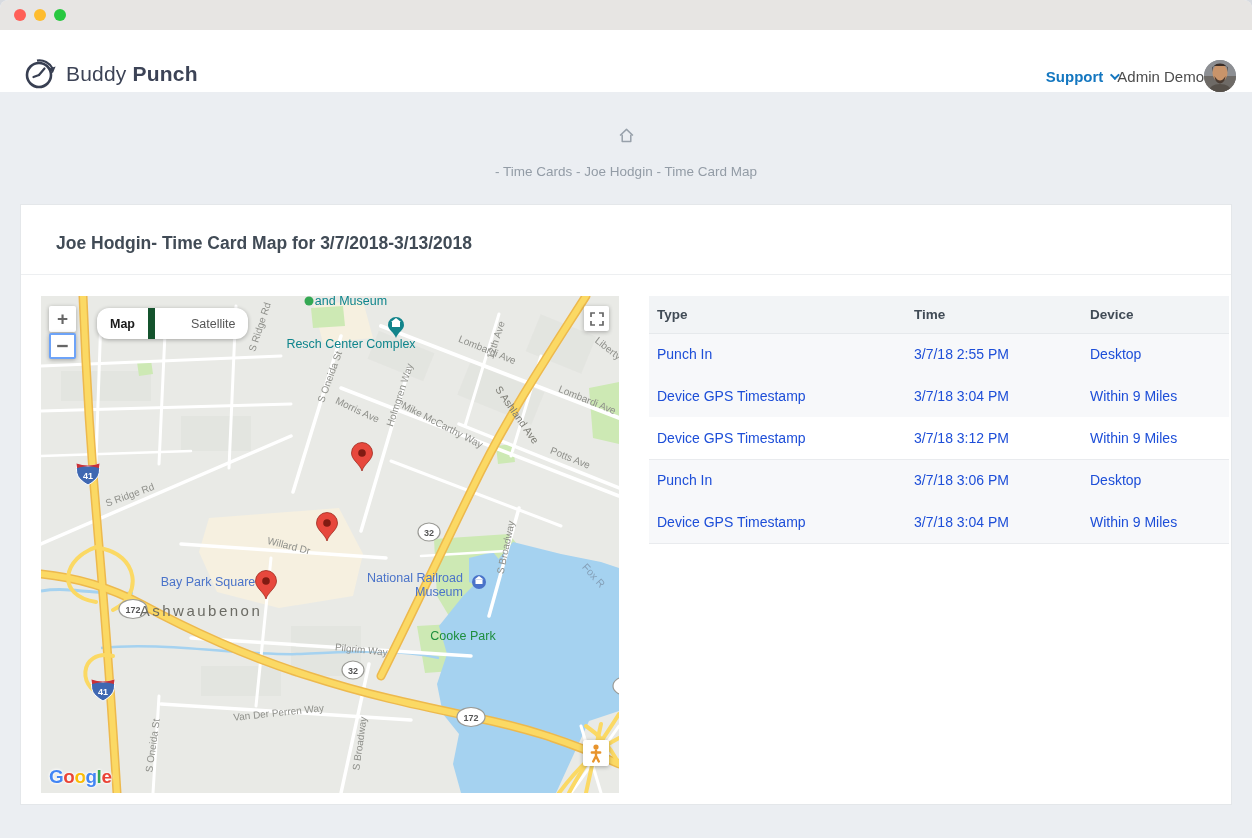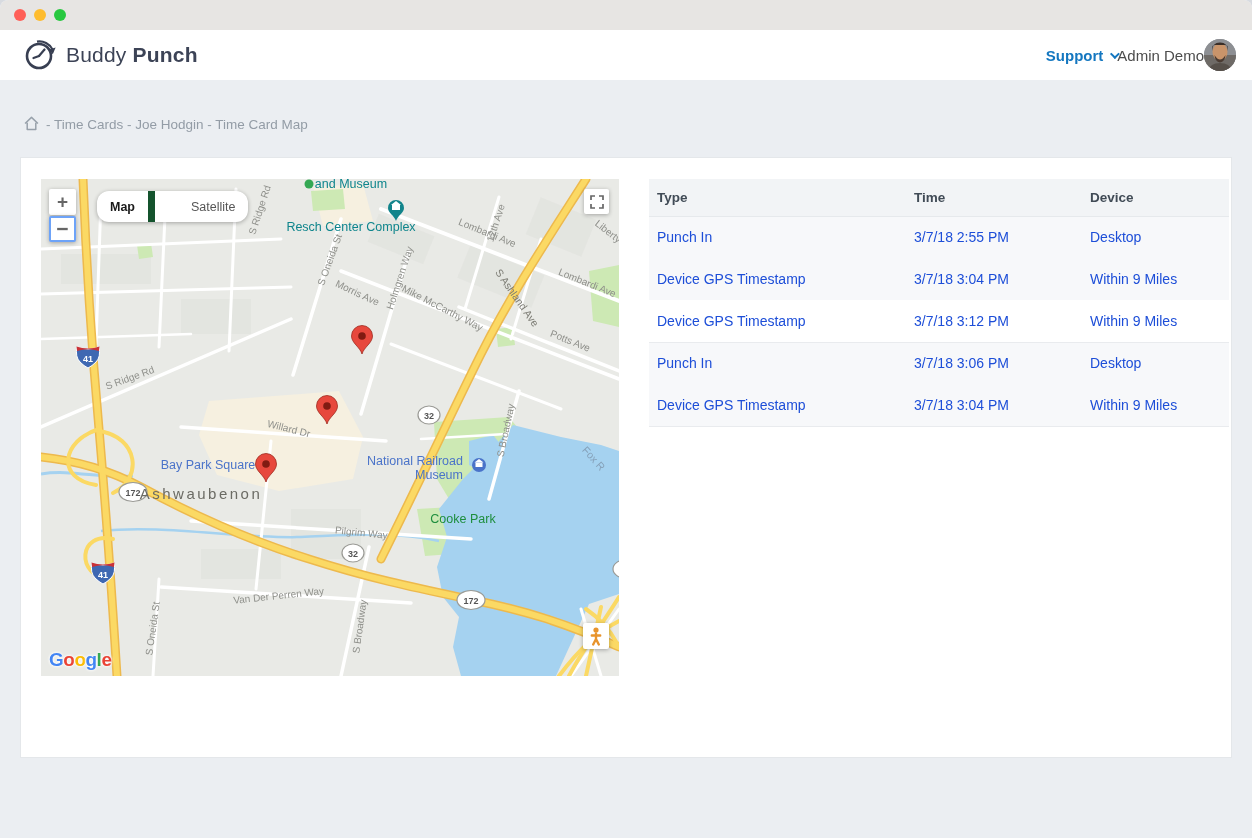--- a/index.html
+++ b/index.html
@@ -9,40 +9,40 @@
 
   
   .titlebar { height:30px; background:#e7e5e3; border-radius:8px 8px 0 0; display:flex; align-items:center; padding-left:14px; flex:0 0 auto; }
   .traffic { display:flex; gap:8px; }
   .dot { width:12px; height:12px; border-radius:50%; }
   .dot.red { background:#ff5f57; }
   .dot.yellow { background:#febc2e; }
   .dot.green { background:#28c840; }
 
   
-  .appbar { height:50px; background:#ffffff; display:flex; align-items:center; justify-content:space-between; padding:0 16px 0 22px; flex:0 0 auto; }
+  .appbar { height:62px; background:#ffffff; display:flex; align-items:flex-end; justify-content:space-between; padding:0 16px 0 22px; flex:0 0 auto; }
   .brand { display:flex; align-items:center; gap:8px; }
   .brand-text { font-size:21px; color:#3c4356; letter-spacing:.2px; }
   .brand-text .light { font-weight:400; }
   .brand-text .bold { font-weight:700; }
   .appbar-right { display:flex; align-items:center; }
   .support { color:#1477c0; font-weight:700; font-size:15px; display:flex; align-items:center; gap:7px; cursor:pointer; }
   .chev { width:7px; height:7px; border-right:2px solid currentColor; border-bottom:2px solid currentColor; transform:rotate(45deg) translateY(-2px); display:inline-block; }
   .username { color:#4c4c4c; font-size:15px; }
   .avatar { width:32px; height:32px; border-radius:50%; overflow:hidden; background:#9aa0a6; flex:0 0 auto; }
 
   
   .navbar { position:relative; height:68px; background:#333e48; display:flex; align-items:center; padding-left:24px; flex:0 0 auto; }
   .nav-item { color:#e9ecef; font-size:15px; font-weight:700; margin-right:42px; display:flex; align-items:center; gap:9px; cursor:pointer; }
   .nav-item .chev { color:#96a0aa; border-width:2px; }
   .nav-notch { position:absolute; left:406px; bottom:-14px; width:0; height:0; border-left:24px solid transparent; border-right:24px solid transparent; border-top:15px solid #333e48; }
 
   
   .content { flex:1; background:#ebeef2; }
-  .breadcrumb { padding:36px 24px 0 24px; display:flex; gap:7px; color:#939ca6; font-size:13.5px; line-height:18px; }
+  .breadcrumb { padding:36px 24px 0 24px; display:flex; align-items:center; gap:20px; color:#939ca6; font-size:13.5px; line-height:18px;flex-direction:column; }
   .card { background:#ffffff; border:1px solid #e4e7ea; margin:23px 20px 0 20px; height:601px; }
   .card-title { padding:28px 0 20px 35px; font-size:17.5px; font-weight:700; color:#414b56; border-bottom:1px solid #edeff1; }
   .card-body { display:flex; gap:30px; padding:21px 12px 14px 20px; }
 
   
   .map { position:relative; width:578px; height:497px; flex:0 0 auto; background:#e9eae6; overflow:hidden; }
   .map svg.basemap { position:absolute; inset:0; }
   .gm-btn { position:absolute; background:#fff; box-shadow:0 1px 4px rgba(0,0,0,.3); border-radius:2px; display:flex; align-items:center; justify-content:center; cursor:pointer; }
   .zoom-in  { left:8px;  top:10px; width:27px; height:26px; color:#666; font-size:19px; font-weight:700; }
   .zoom-out { left:8px;  top:37px; width:27px; height:26px; color:#666; font-size:21px; font-weight:700; border:2px solid #6da3f8; }
@@ -128,20 +128,21 @@
 
   <div class="content">
     <div class="breadcrumb">
       <svg width="15" height="15" viewBox="0 0 14 14">
         <path d="M1,7 L7,1.3 L13,7 M3,6.2 V12.6 H11 V6.2" fill="none" stroke="#98a1ab" stroke-width="1.4" stroke-linejoin="round"></path>
       </svg>
       <span>- Time Cards - Joe Hodgin - Time Card Map</span>
     </div>
 
     <div class="card">
+      <div class="card-title">Joe Hodgin- Time Card Map for 3/7/2018-3/13/2018</div>
       <div class="card-body">
 
         <div class="map">
           <svg class="basemap" width="578" height="497" viewBox="0 0 578 497">
             <rect width="578" height="497" fill="#e9eae6"></rect>
 
             <g fill="#e1e2de" opacity=".65">
               <rect x="330" y="45" width="60" height="30" transform="rotate(22 360 60)"></rect>
               <rect x="420" y="80" width="80" height="35" transform="rotate(22 460 97)"></rect>
               <rect x="490" y="28" width="60" height="40" transform="rotate(22 520 48)"></rect>

